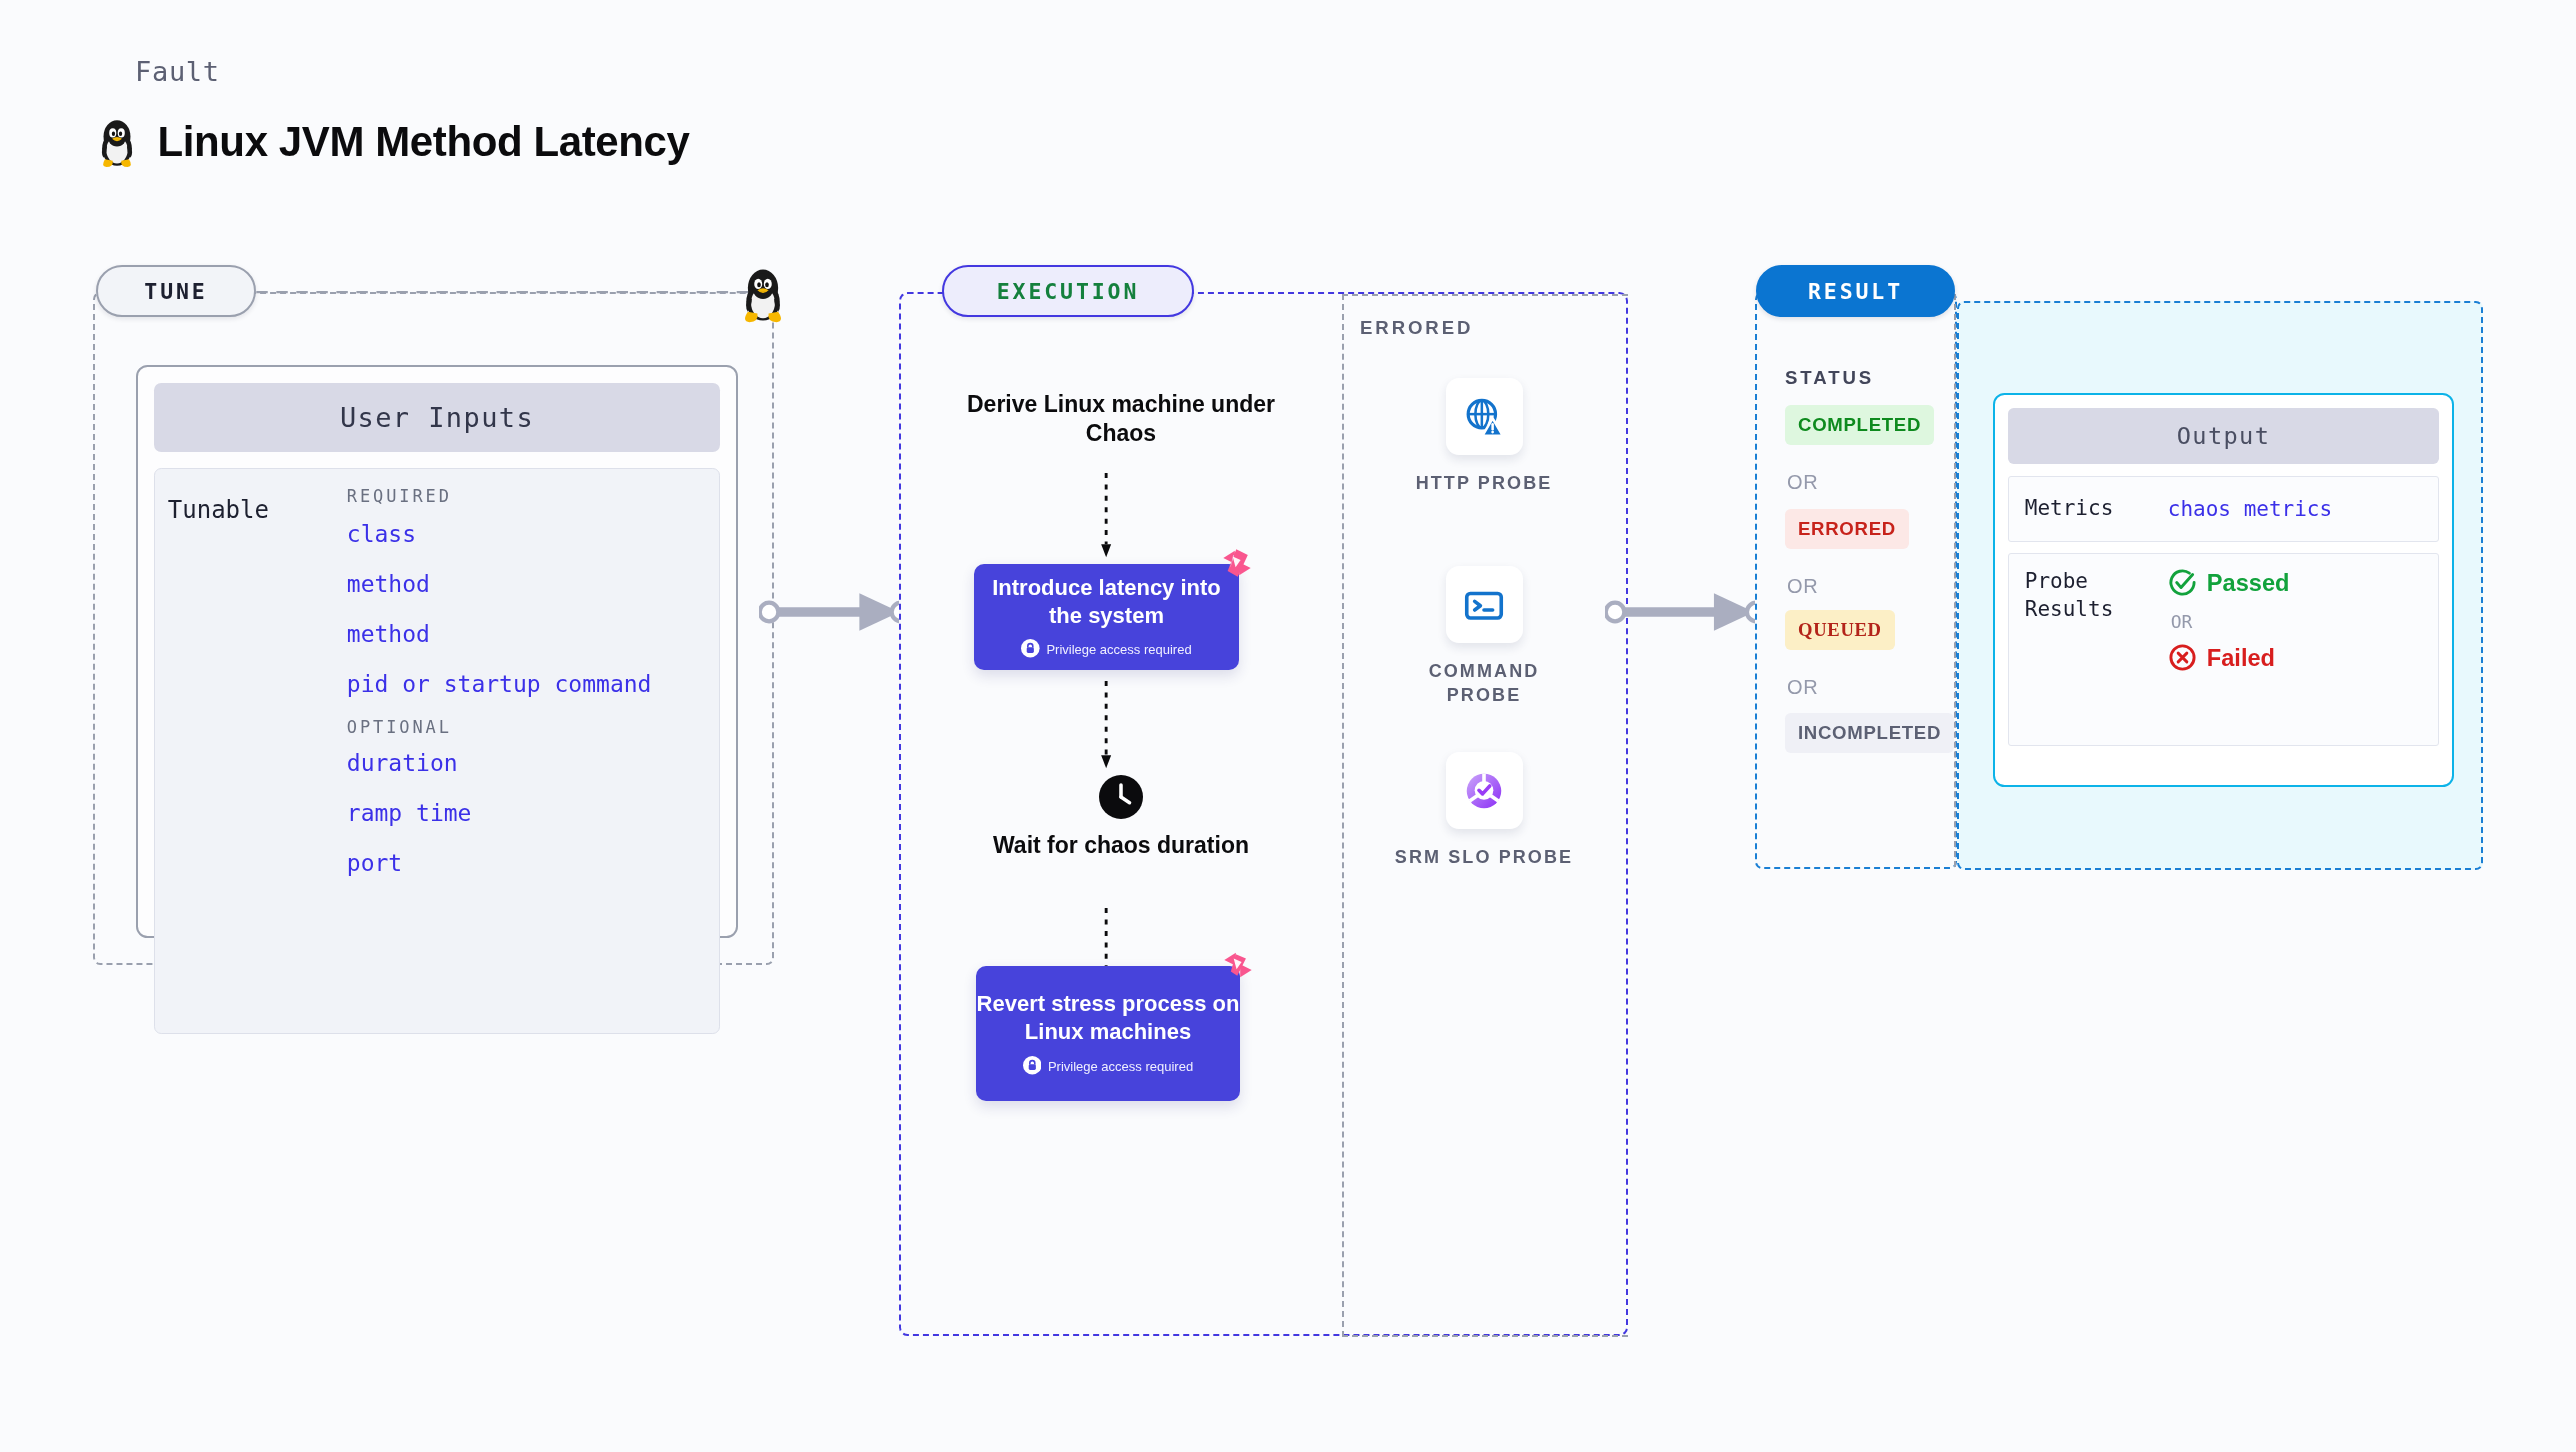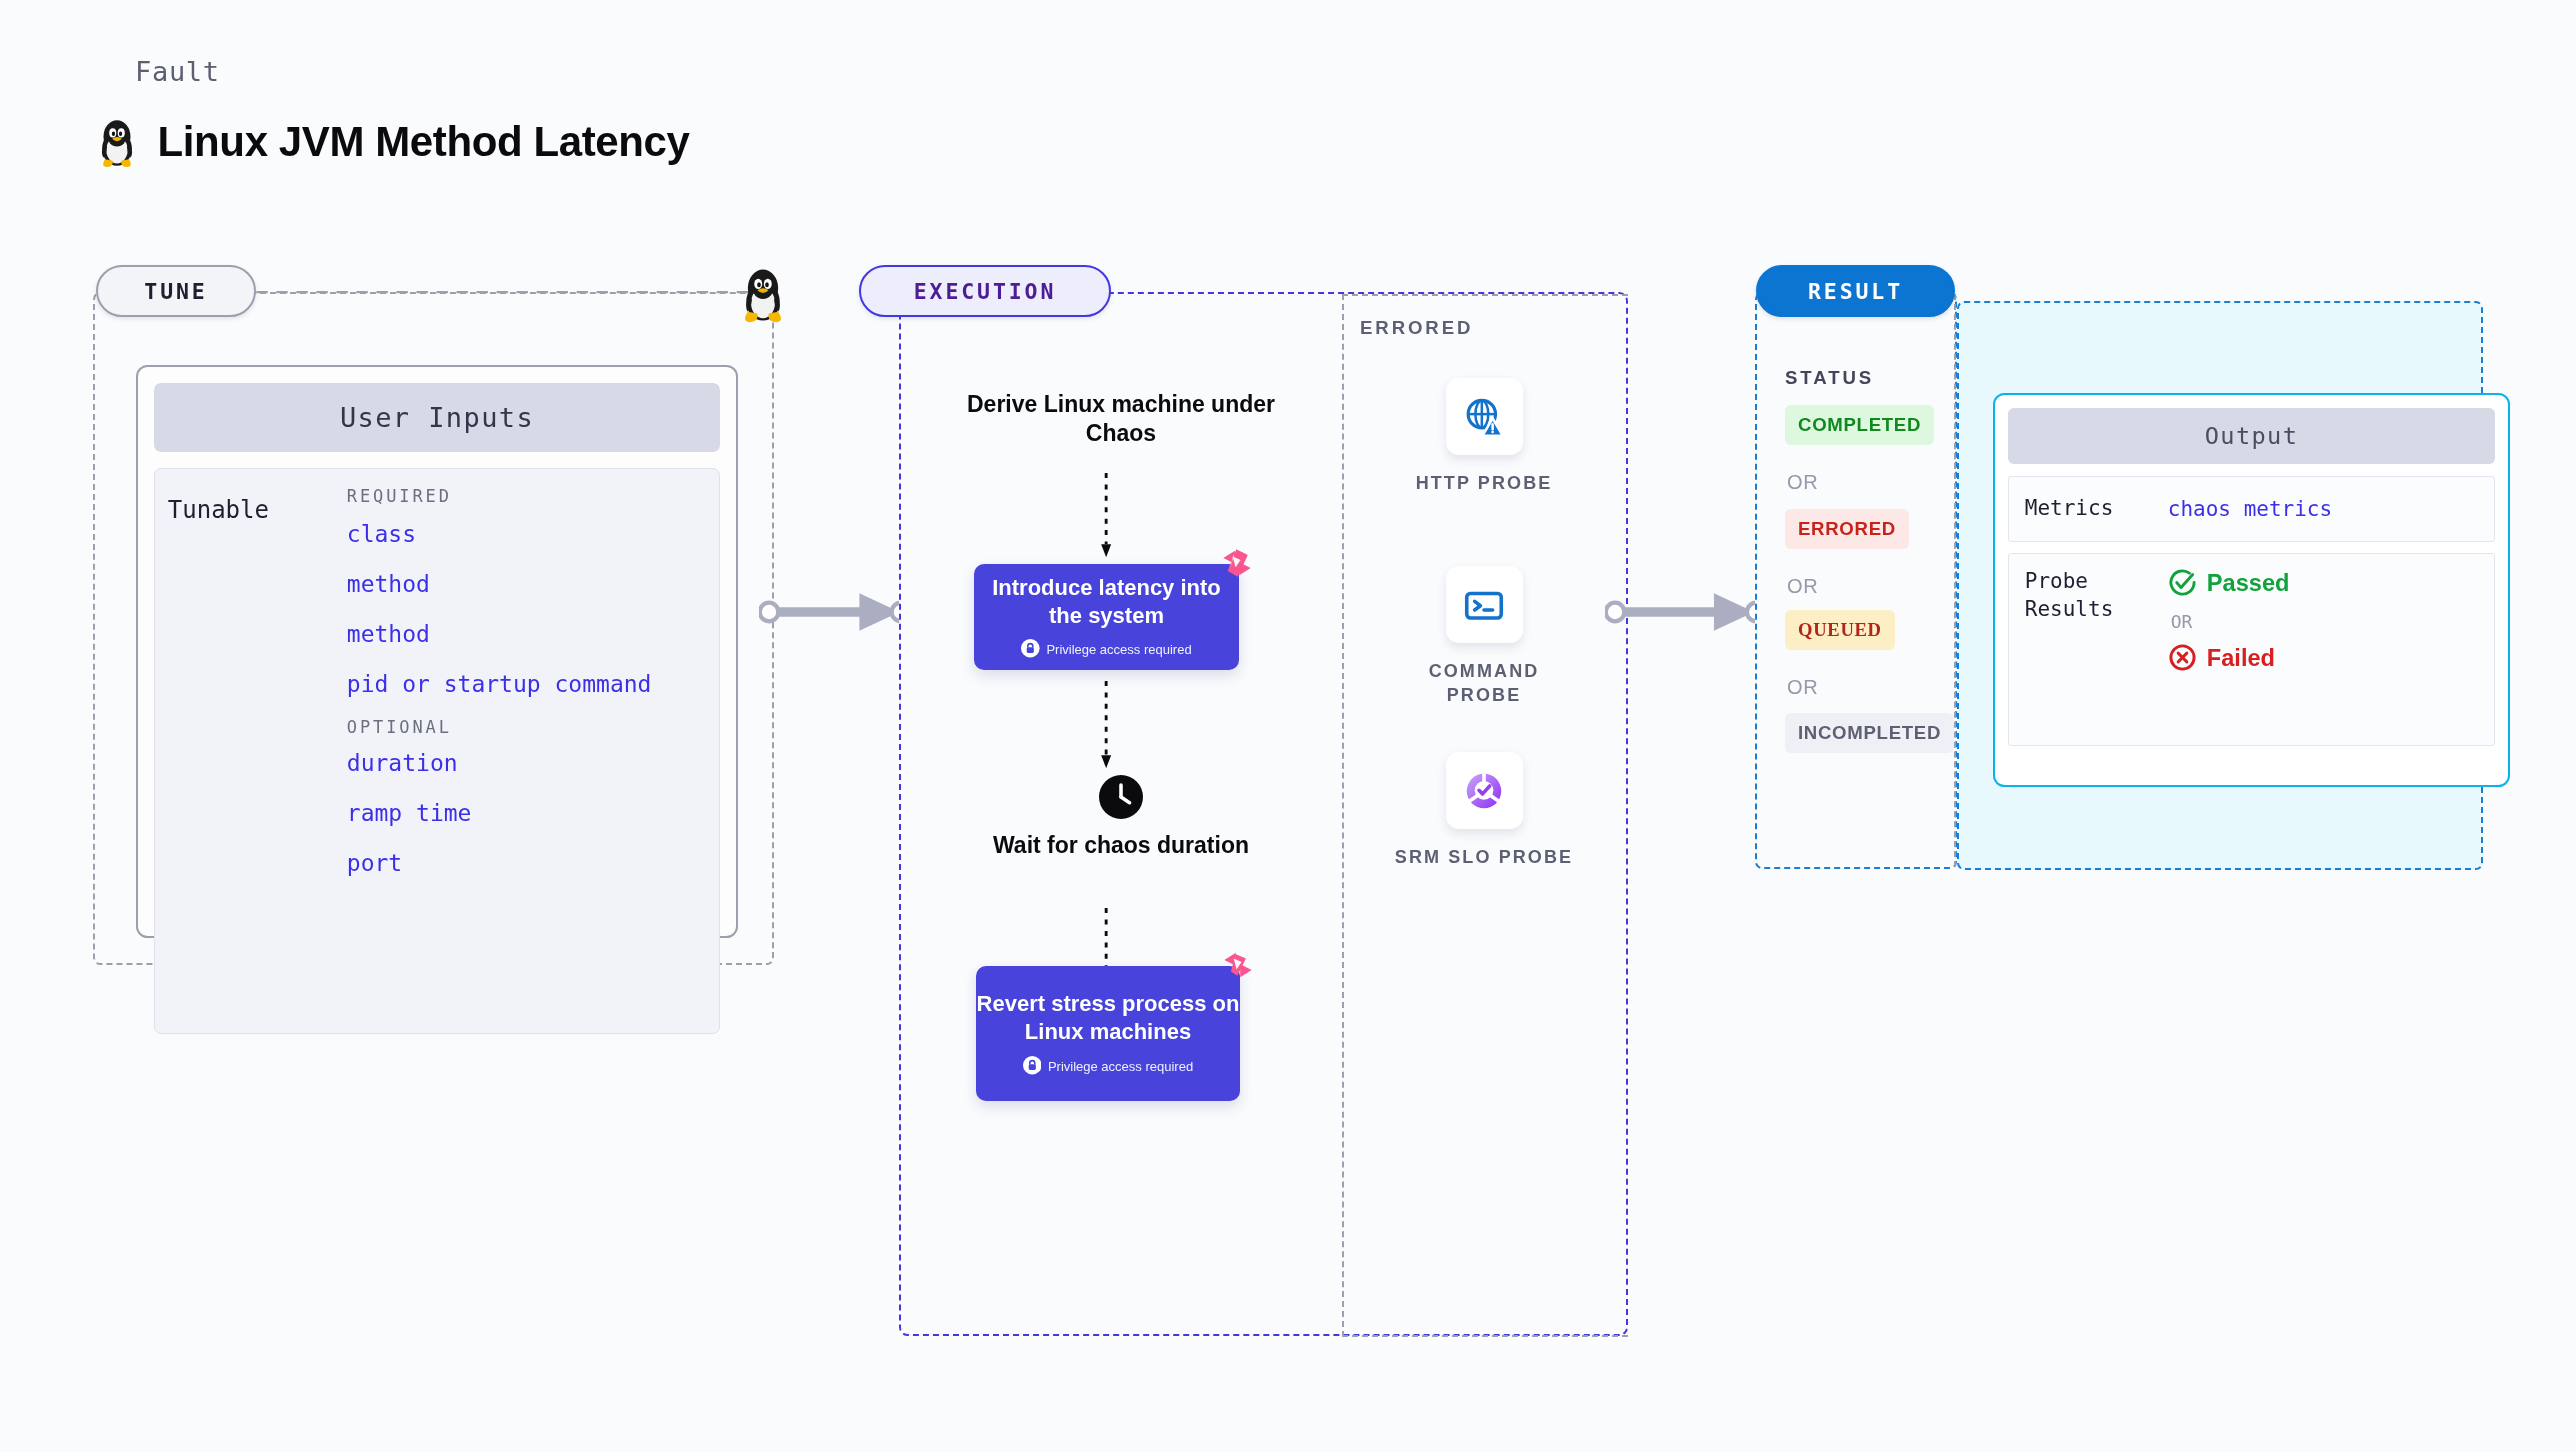--- a/index.html
+++ b/index.html
@@ -72,23 +72,23 @@
     font-family:"DejaVu Sans Mono",monospace;
     font-weight:bold;letter-spacing:2.9px;
   }
   .badge-tune{
     left:96px;top:265px;width:160px;height:52px;
     background:#F2F4F8;border:2.1px solid #9AA0AE;
     color:#1D2030;font-size:21.5px;
     box-shadow:0 2.1px 5px rgba(20,20,50,.10);
   }
   .badge-exec{
-    left:859px;top:265px;width:252px;height:52px;
+    left:942px;top:265px;width:252px;height:52px;
     background:#EDEDFC;border:2.1px solid #4338E0;
-    color:#4c1d95;font-size:21.5px;
+    color:#15803d;font-size:21.5px;
     box-shadow:0 2.1px 5px rgba(20,20,50,.10);
   }
   .badge-result{
     left:1756px;top:265px;width:199px;height:52px;
     background:#0B75D1;border:2.1px solid #0B75D1;
     color:#FFFFFF;font-size:21.5px;
     box-shadow:0 2.1px 5px rgba(20,20,50,.12);
   }
 
   
@@ -177,21 +177,21 @@
     display:inline-flex;align-items:center;
     height:40px;padding:0 13px;border-radius:5.7px;
     font-size:18.6px;font-weight:bold;letter-spacing:0.7px;
   }
   .or-text{
     position:absolute;font-size:20px;color:#9499AB;letter-spacing:0.7px;
   }
 
   
   .output-card{
-    position:absolute;left:1993px;top:393px;width:517px;height:394px;
+    position:absolute;left:1993px;top:393px;width:461px;height:394px;
     box-sizing:border-box;
     background:#FFFFFF;border:2.9px solid #0CB3E8;border-radius:11.5px;
     padding:13px;
   }
   .output-head{
     height:56px;background:#D8D9E6;border-radius:5.7px;
     display:flex;align-items:center;justify-content:center;
     font-family:"DejaVu Sans Mono",monospace;
     font-size:23.6px;color:#4A4E62;letter-spacing:1.4px;
   }

